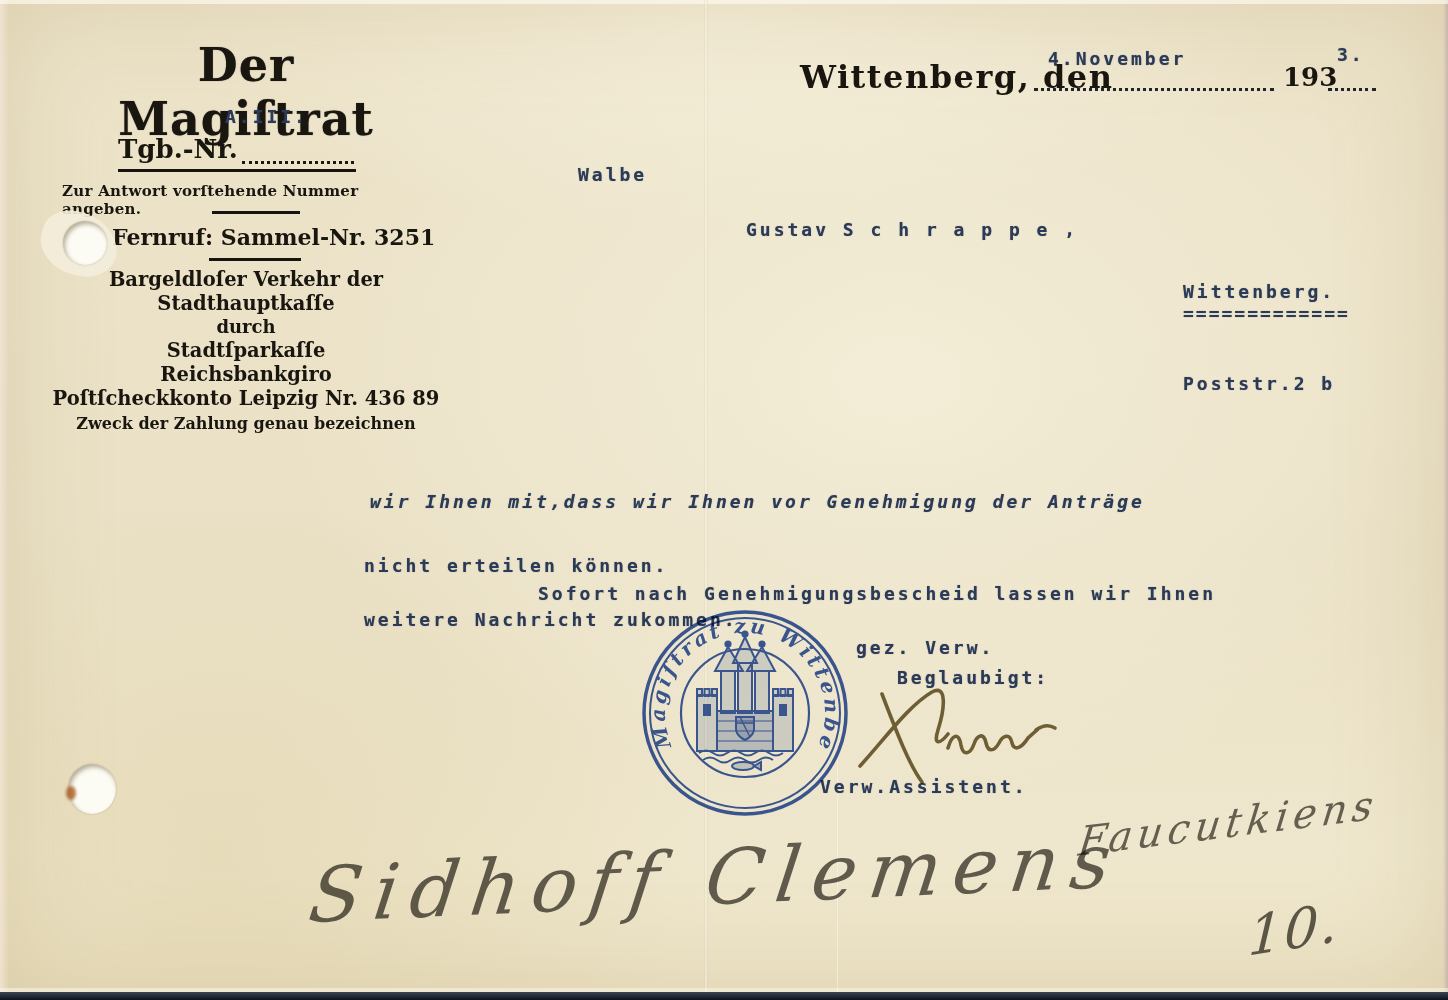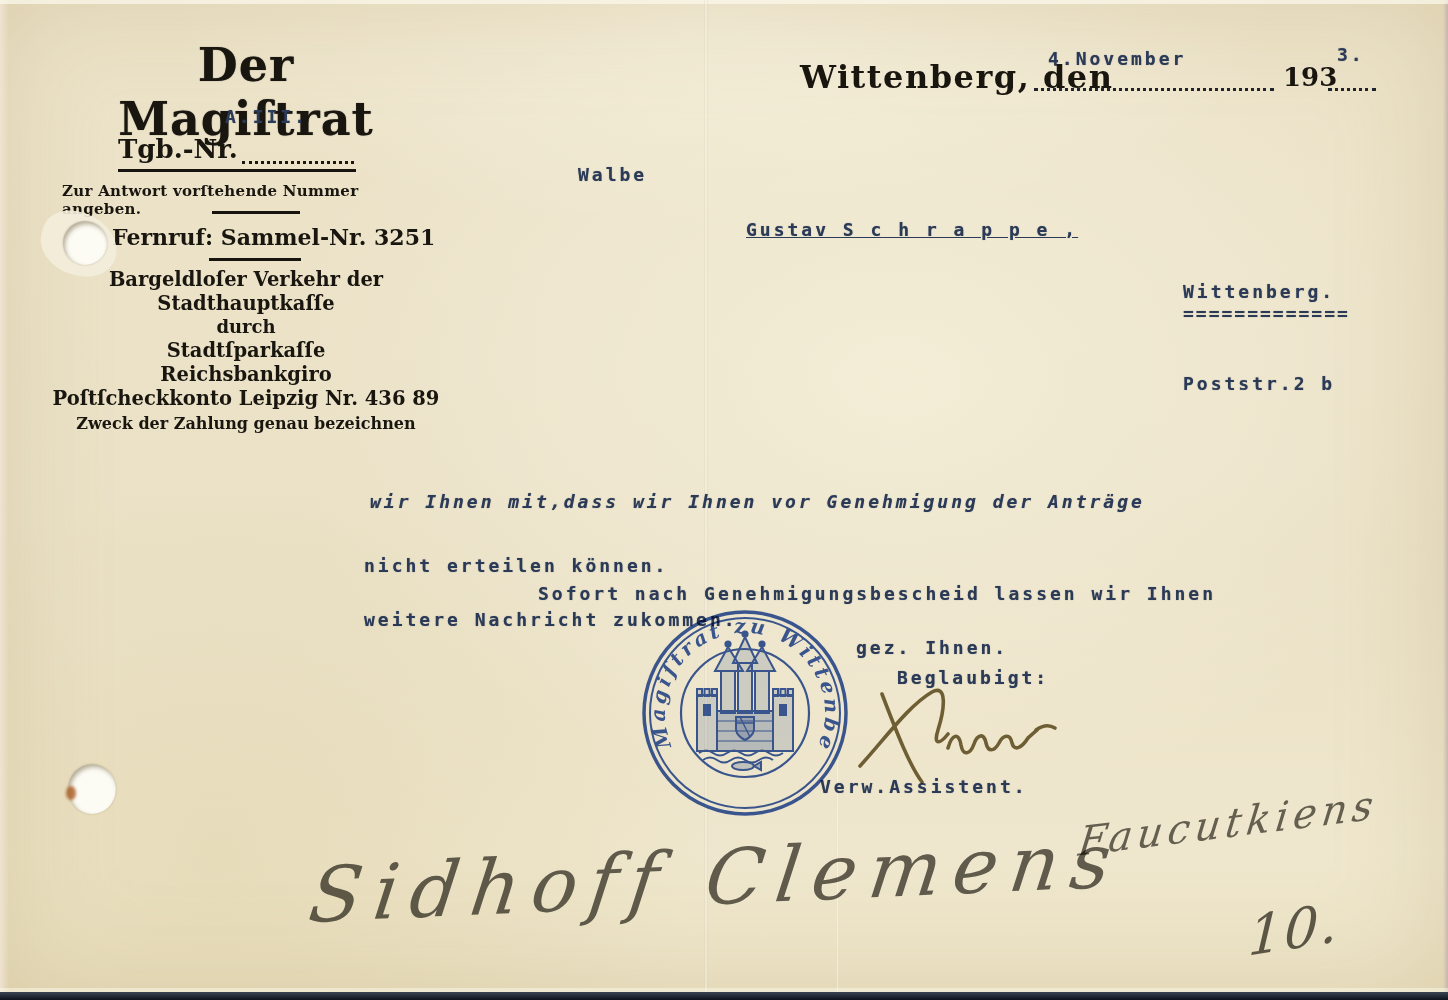--- a/index.html
+++ b/index.html
@@ -38,21 +38,21 @@
     text-shadow:0 0 1px rgba(43,58,87,.55);}
   
   .dl-place{left:800px;top:58px;font-size:32px;letter-spacing:1.5px;text-align:right;}
   .dl-date{left:1048px;top:48px;}
   .dl-dots{left:1034px;top:88px;width:240px;border-bottom:3px dotted #20242c;height:0;}
   .dl-year{left:1283px;top:62px;font-size:26px;}
   .dl-digit{left:1337px;top:44px;}
   .dl-dots2{left:1328px;top:88px;width:48px;border-bottom:3px dotted #20242c;height:0;}
   
   .rc-herrn{left:578px;top:164px;}
-  .rc-name{left:746px;top:219px;text-decoration:underline;}
+  .rc-name{left:746px;top:219px;}
   .rc-city{left:1183px;top:281px;}
   .rc-eq{left:1183px;top:303px;letter-spacing:2px;}
   .rc-street{left:1183px;top:373px;}
   
   .b1{left:538px;top:459px;} .b2{left:370px;top:491px;font-style:italic;}
   .b3{left:364px;top:523px;} .b4{left:364px;top:555px;}
   .b5{left:538px;top:583px;} .b6{left:364px;top:609px;}
   
   .cl-gez{left:856px;top:637px;}
   .cl-beg{left:897px;top:667px;}
@@ -135,21 +135,21 @@
   <div class="abs type rc-name">Gustav S c h r a p p e ,</div>
   <div class="abs type rc-city">Wittenberg.</div>
   <div class="abs type rc-eq">=============</div>
   <div class="abs type rc-street">Poststr.2 b</div>
 
   <div class="abs type b2">wir Ihnen mit,dass wir Ihnen vor Genehmigung der Anträge</div>
   <div class="abs type b4">nicht erteilen können.</div>
   <div class="abs type b5">Sofort nach Genehmigungsbescheid lassen wir Ihnen</div>
   <div class="abs type b6">weitere Nachricht zukommen.</div>
 
-  <div class="abs type cl-gez">gez. Ihnen.</div>
+  <div class="abs type cl-gez">gez. Verw.</div>
   <div class="abs type cl-beg">Beglaubigt:</div>
   <div class="abs type cl-verw">Verw.Assistent.</div>
 
   <svg class="abs stamp" viewBox="0 0 226 222">
     <g stroke="#2f52aa" fill="none" stroke-width="3.5">
       <circle cx="112" cy="110" r="101"></circle>
       <circle cx="112" cy="110" r="95" stroke-width="2"></circle>
       <circle cx="112" cy="110" r="64" stroke-width="2.2"></circle>
     </g>
     <path id="stamparc" d="M 44,152 A 80 80 0 1 1 180,152" fill="none"></path>

